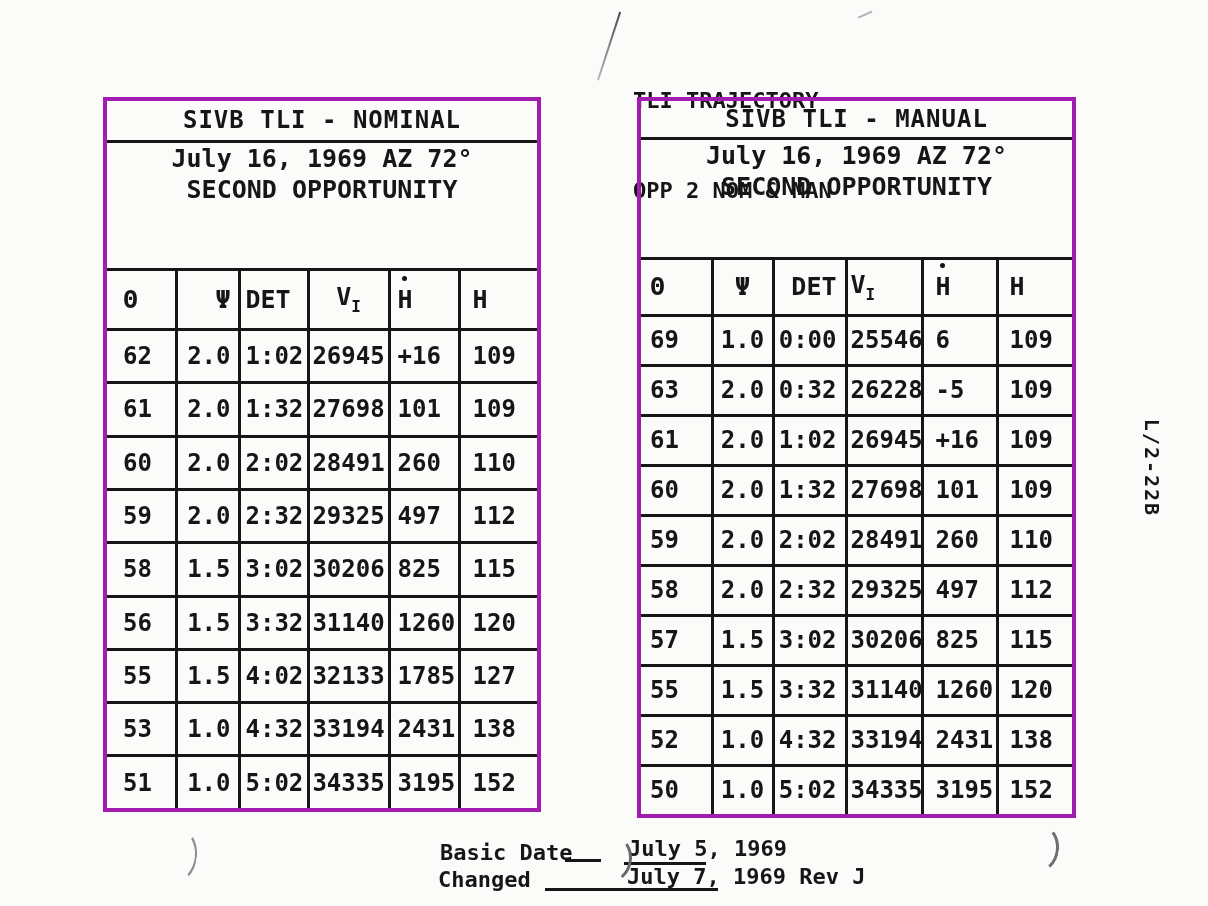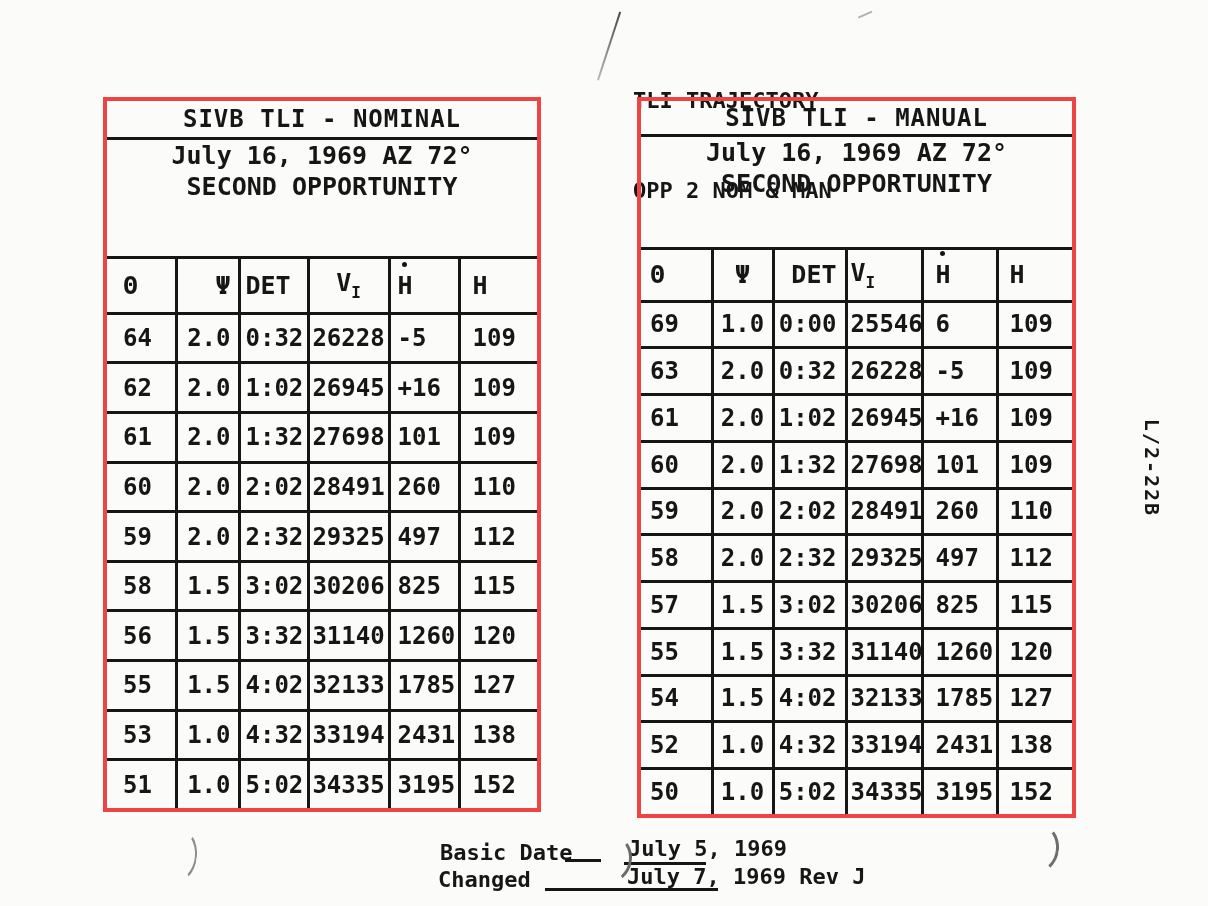--- a/index.html
+++ b/index.html
@@ -12,21 +12,21 @@
 
   
   .slash{position:absolute;left:597px;top:8px;width:2px;height:72px;
          background:linear-gradient(#4a4a4a,#b9b9b9);transform:rotate(18deg);transform-origin:bottom left;}
 
   
   .squiggle{position:absolute;left:856px;top:6px;width:15px;height:8px;
             border-bottom:2px solid #b2b2b2;transform:rotate(-24deg);}
 
   
-  table.dtable{position:absolute;border-collapse:collapse;table-layout:fixed;border:4px solid #ef4444;}
+  table.dtable{position:absolute;border-collapse:collapse;table-layout:fixed;border:4px solid #a21caf;}
   table.dtable td{border:3px solid #161616;font-weight:bold;overflow:hidden;}
   #t0{left:103px;top:97px;width:434px;height:715px;}
   #t1{left:637px;top:97px;width:435px;height:721px;}
   .title-cell{height:30px;text-align:center;font-size:24px;letter-spacing:1px;}
   .subtitle-cell{height:104px;text-align:center;vertical-align:top;padding-top:0;
                  font-size:25px;line-height:31px;}
   .colhead-row td{height:46px;text-align:center;font-size:25px;vertical-align:middle;}
   tbody td{height:40px;font-size:24px;vertical-align:middle;}
 
   
@@ -98,28 +98,20 @@
           <td class="hcell col-0"><span class="sym">Θ</span></td>
           <td class="hcell col-1"><span class="sym">Ψ</span></td>
           <td class="hcell col-2"><span class="sym">DET</span></td>
           <td class="hcell col-3"><span class="sym">V<sub>I</sub></span></td>
           <td class="hcell col-4"><span class="sym">H<i class="sym-dot"></i></span></td>
           <td class="hcell col-5"><span class="sym">H</span></td>
         </tr>
     </tbody>
     <tbody class="data-body">
         <tr>
-          <td class="col-0">64</td>
-          <td class="col-1">2.0</td>
-          <td class="col-2">0:32</td>
-          <td class="col-3">26228</td>
-          <td class="col-4">-5</td>
-          <td class="col-5">109</td>
-        </tr>
-        <tr>
           <td class="col-0">62</td>
           <td class="col-1">2.0</td>
           <td class="col-2">1:02</td>
           <td class="col-3">26945</td>
           <td class="col-4">+16</td>
           <td class="col-5">109</td>
         </tr>
         <tr>
           <td class="col-0">61</td>
           <td class="col-1">2.0</td>
@@ -274,28 +266,20 @@
         </tr>
         <tr>
           <td class="col-0">55</td>
           <td class="col-1">1.5</td>
           <td class="col-2">3:32</td>
           <td class="col-3">31140</td>
           <td class="col-4">1260</td>
           <td class="col-5">120</td>
         </tr>
         <tr>
-          <td class="col-0">54</td>
-          <td class="col-1">1.5</td>
-          <td class="col-2">4:02</td>
-          <td class="col-3">32133</td>
-          <td class="col-4">1785</td>
-          <td class="col-5">127</td>
-        </tr>
-        <tr>
           <td class="col-0">52</td>
           <td class="col-1">1.0</td>
           <td class="col-2">4:32</td>
           <td class="col-3">33194</td>
           <td class="col-4">2431</td>
           <td class="col-5">138</td>
         </tr>
         <tr>
           <td class="col-0">50</td>
           <td class="col-1">1.0</td>

